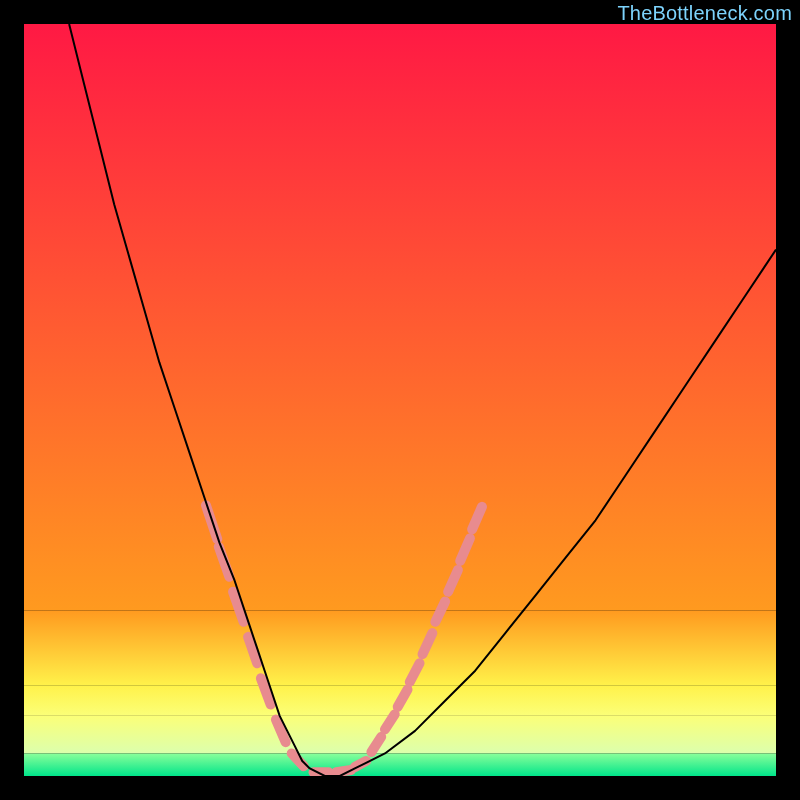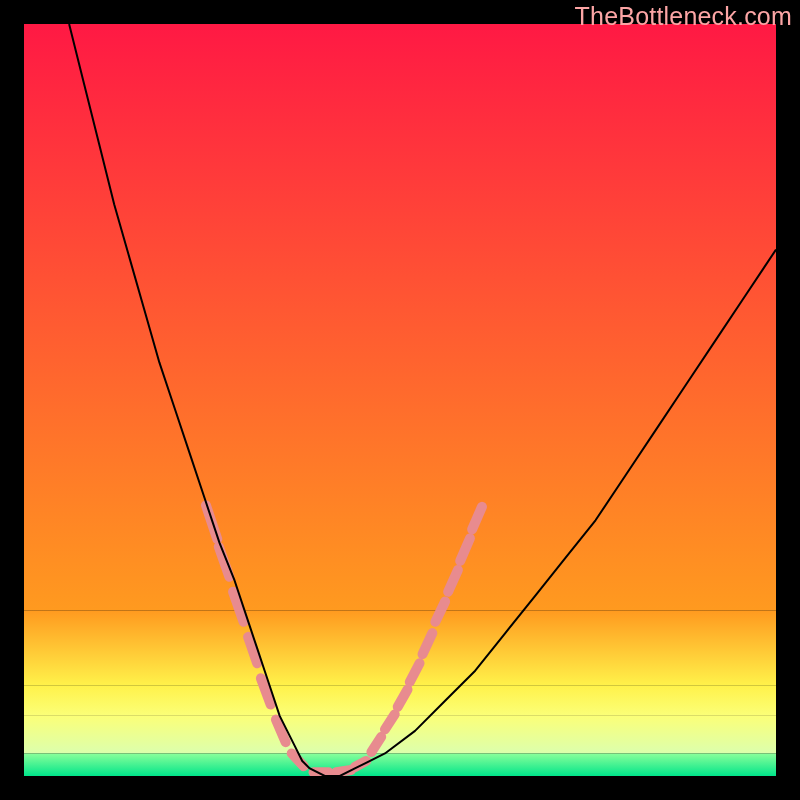--- a/index.html
+++ b/index.html
@@ -13,22 +13,22 @@
   .frame {
     width: 800px;
     height: 800px;
     background: #000;
     position: relative;
   }
   .watermark {
     position: absolute;
     top: 2px;
     right: 8px;
-    color: #fca5a5;
-    font-size: 25px;
+    color: #7dd3fc;
+    font-size: 20px;
     font-weight: 500;
     letter-spacing: 0.2px;
     z-index: 10;
   }
   .plot-wrap {
     position: absolute;
     top: 24px;
     left: 24px;
     width: 752px;
     height: 752px;

